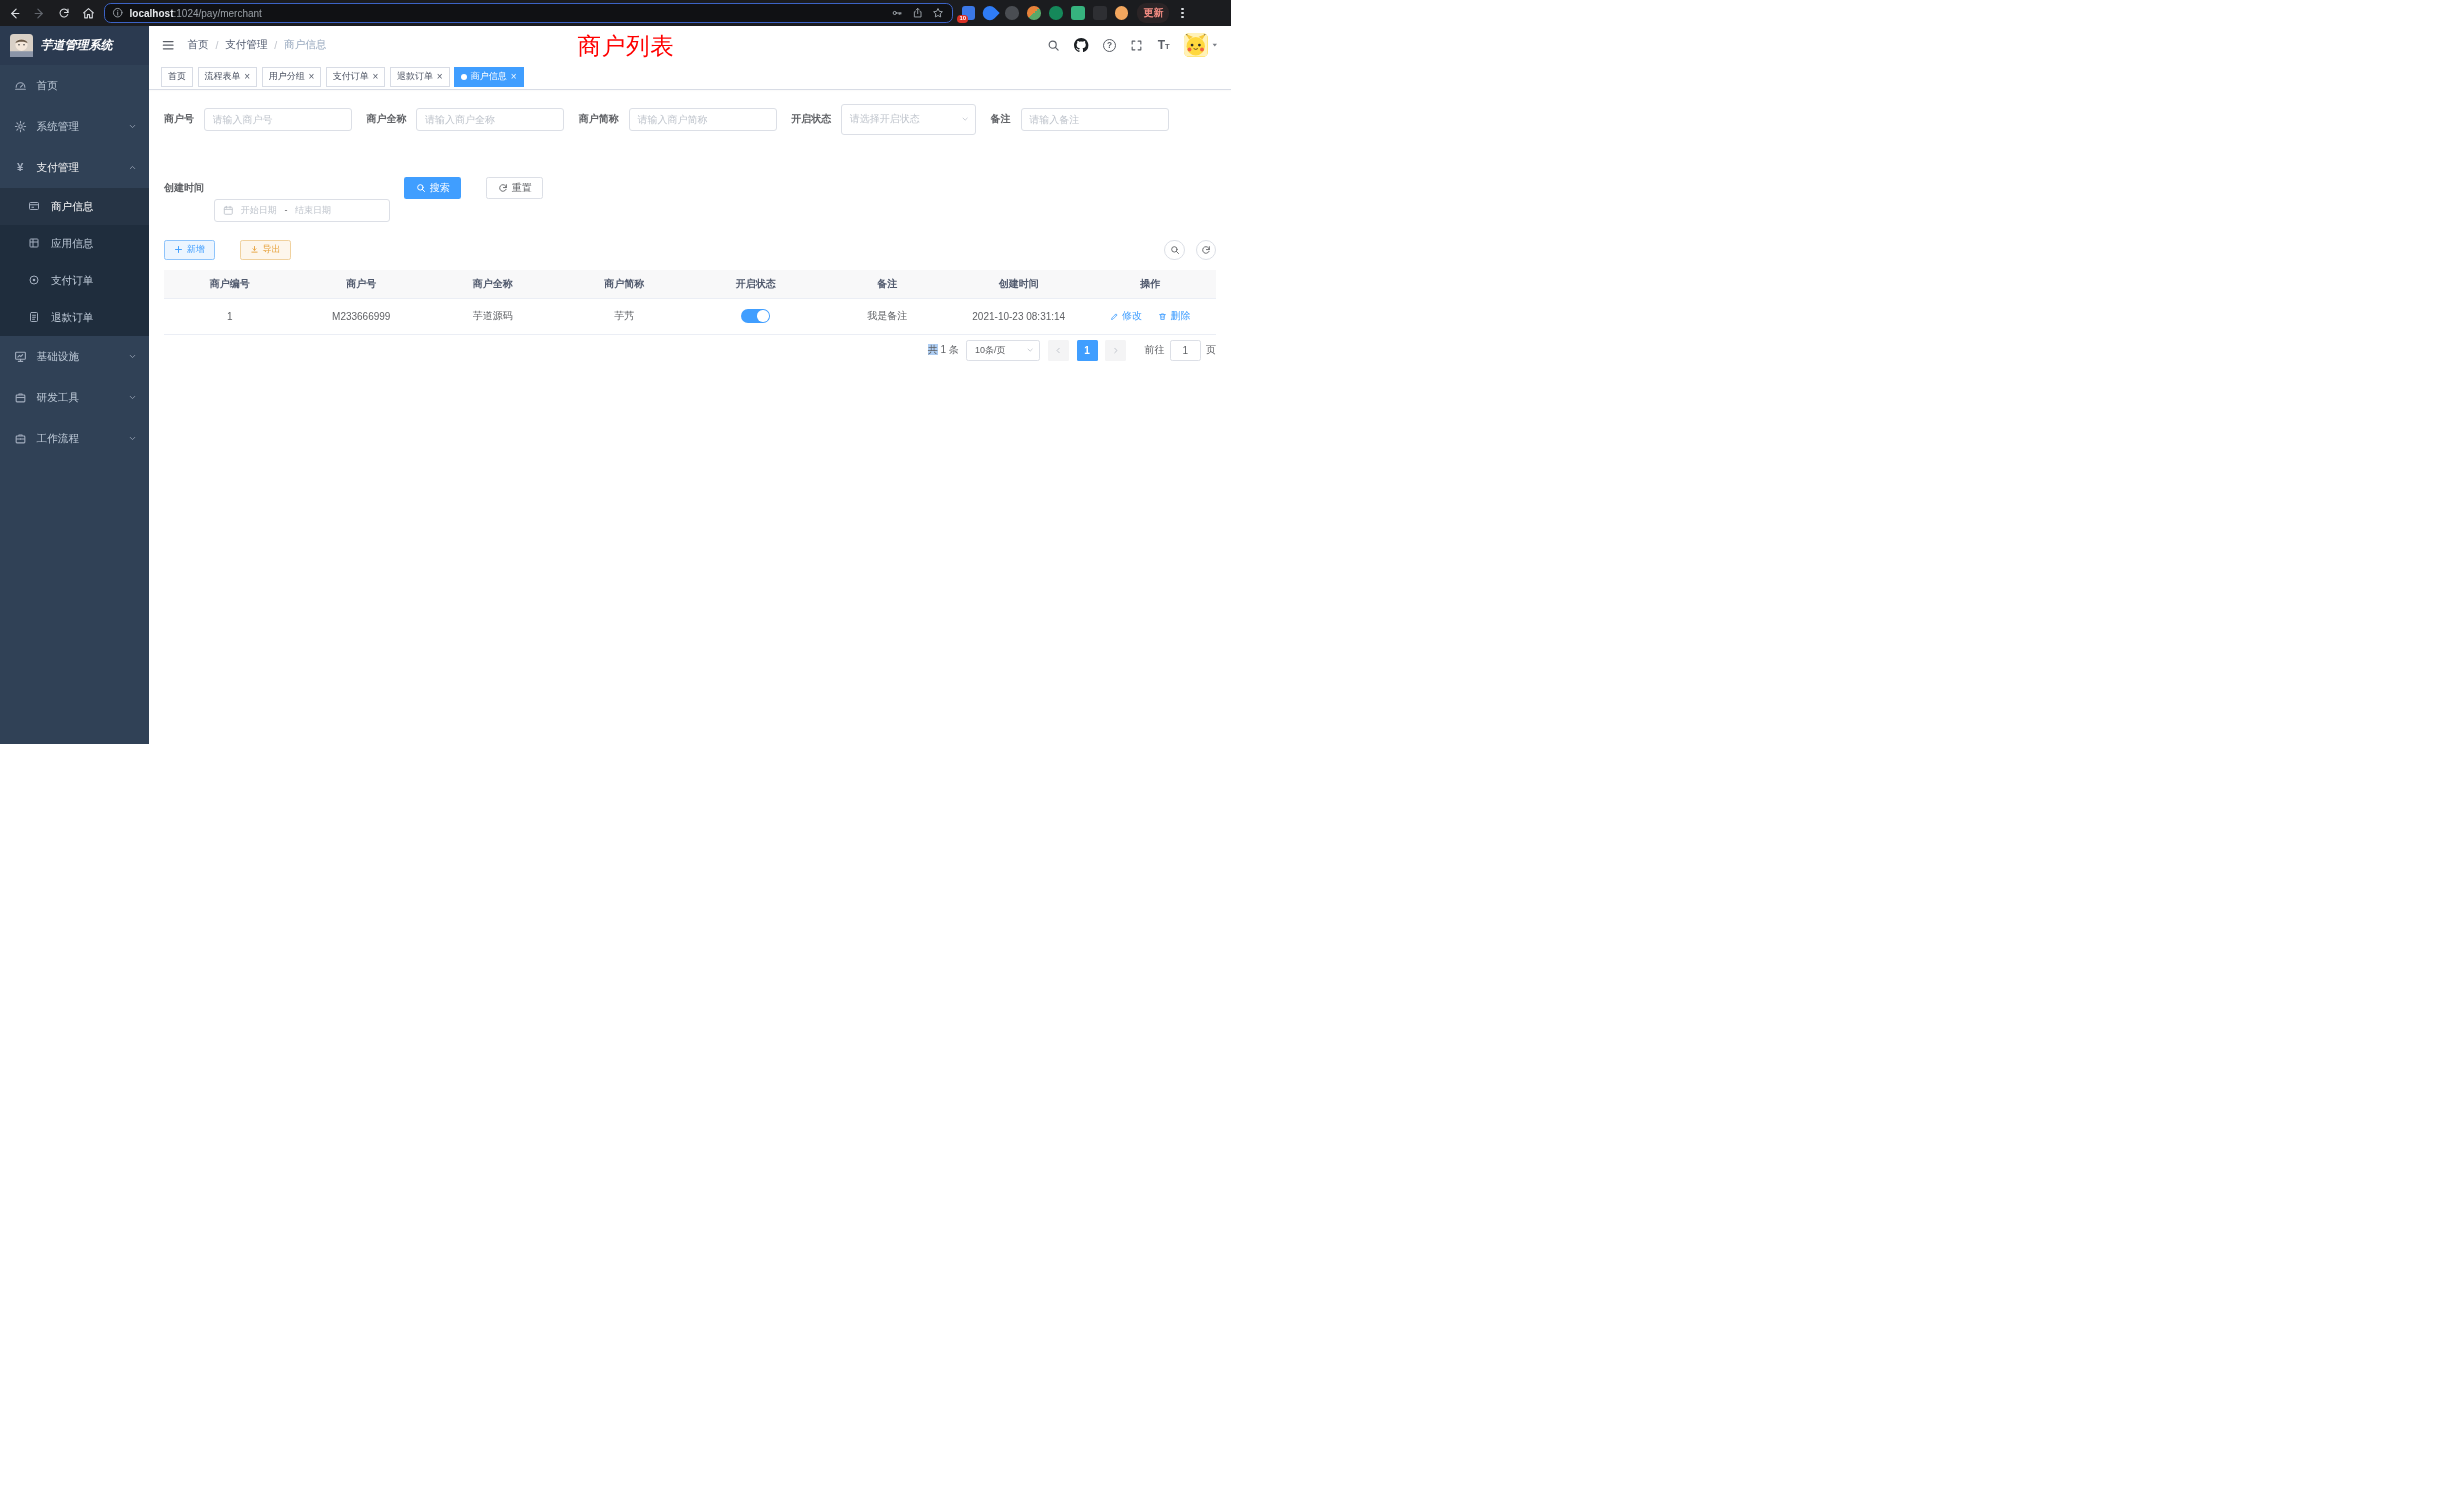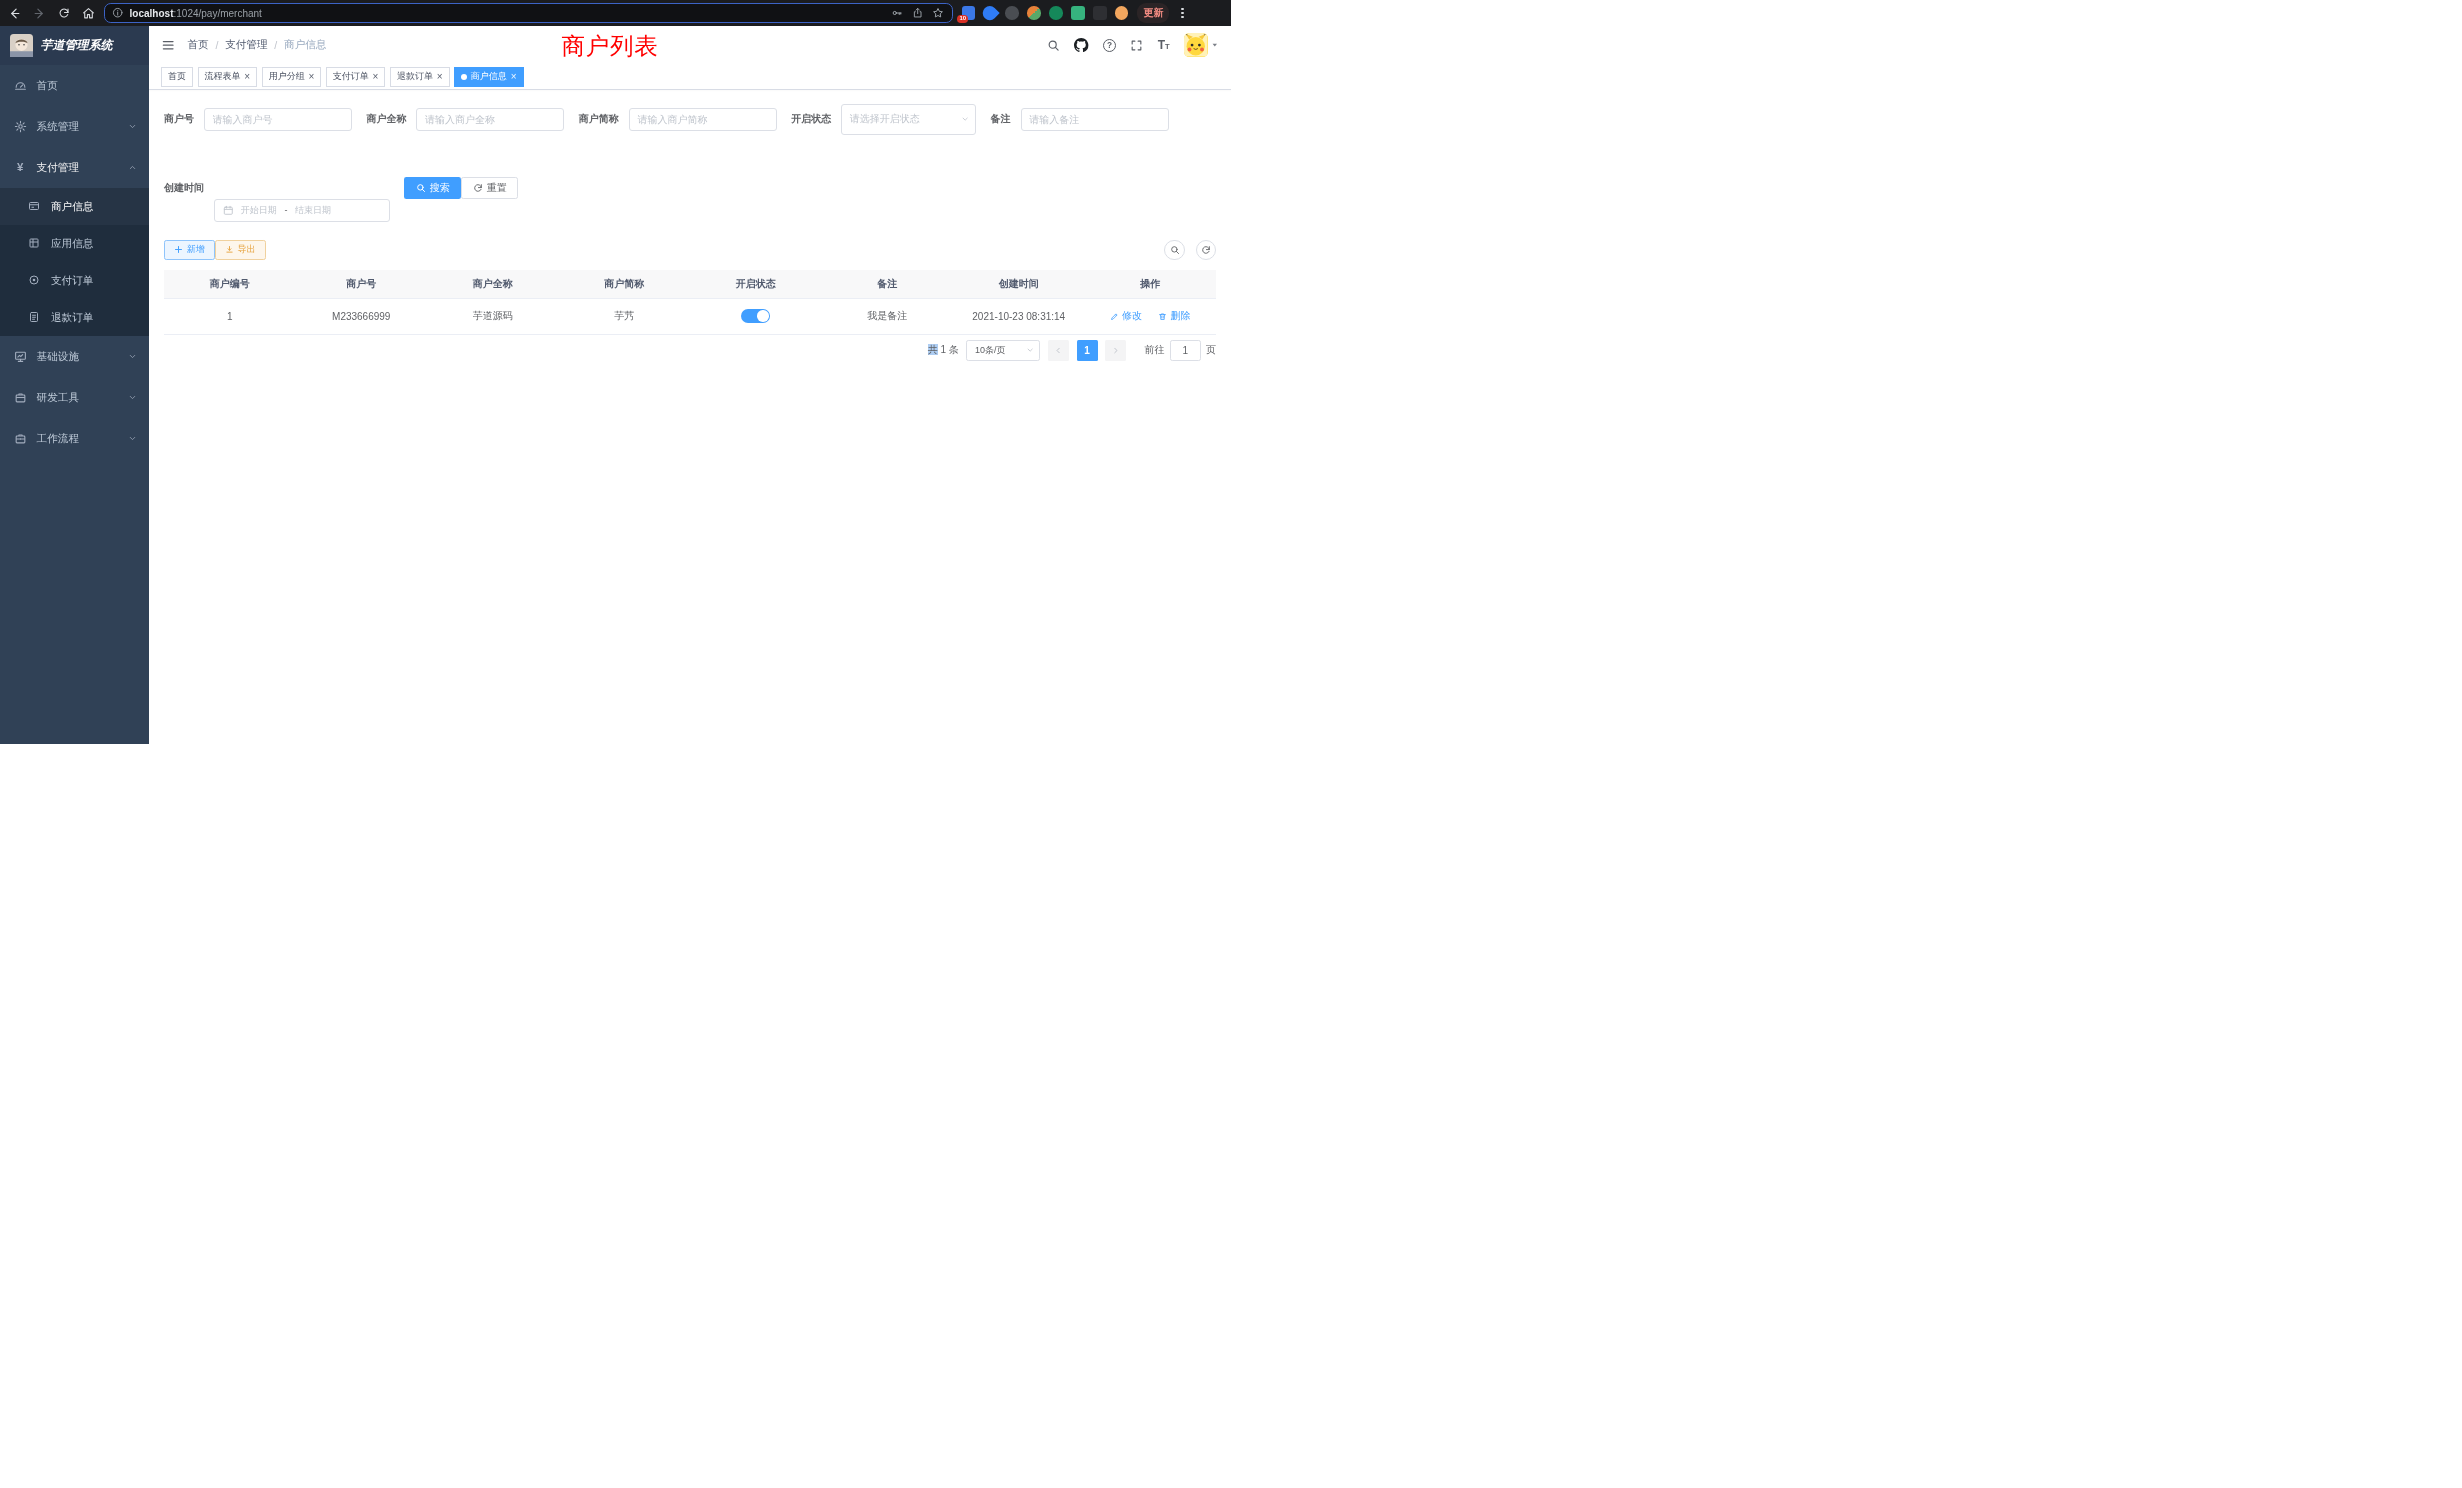--- a/index.html
+++ b/index.html
@@ -78,21 +78,21 @@
   }
   .font-size-icon { font-weight: 700; color: #5a5e66; display: flex; align-items: baseline; }
   .font-size-icon .big { font-size: 12px; }
   .font-size-icon .small { font-size: 7.6px; }
   .avatar-wrap { display: flex; align-items: center; gap: 3.8px; cursor: pointer; }
   .avatar { width: 23.5px; height: 23.5px; border-radius: 5.3px; overflow: hidden; background: #ffd83d; }
   .caret-down { color: #7b7f87; }
 
   
   .annotation {
-    position: absolute; top: 30px; left: 610px; transform: translateX(-50%);
+    position: absolute; top: 30px; left: 626px; transform: translateX(-50%);
     color: #ff0000; font-size: 23.5px; font-weight: 500; z-index: 60; letter-spacing: 0.8px;
     pointer-events: none; white-space: nowrap;
   }
 
   
   .tabbar {
     height: 26px; border-bottom: 0.8px solid #d8dce5; display: flex; align-items: center;
     padding: 0 12px; gap: 4.5px; background: #fff; box-shadow: 0 0.8px 2.3px 0 rgba(0,0,0,.04);
   }
   .tab {
@@ -130,21 +130,21 @@
   .date-range .cal-icon { color: #c0c4cc; }
   .date-range .sep { color: #606266; }
 
   .btn {
     height: 22px; padding: 0 10.6px; border-radius: 2.3px; font-size: 10px;
     display: inline-flex; align-items: center; gap: 3.8px; border: 0.8px solid transparent;
     cursor: pointer; font-family: inherit; white-space: nowrap;
   }
   .btn-primary { background: #409eff; color: #fff; }
   .btn-default { background: #fff; border-color: #dcdfe6; color: #606266; }
-  .btn + .btn { margin-left: 0; }
+  .btn + .btn { margin-left: 25px; }
 
   .toolbar { display: flex; align-items: center; margin-bottom: 10px; }
   .btn-mini { height: 20.5px; font-size: 9px; padding: 0 9px; border-radius: 2.3px; }
   .btn-plain-primary { background: #ecf5ff; border-color: #8fc4fb; color: #409eff; }
   .btn-plain-warning { background: #fdf6ec; border-color: #f0d19e; color: #e6a23c; margin-left: 7.6px; }
   .toolbar-right { margin-left: auto; display: flex; align-items: center; gap: 10.6px; }
   .circle-btn {
     width: 20.5px; height: 20.5px; border: 0.8px solid #dcdfe6; border-radius: 50%;
     display: flex; align-items: center; justify-content: center; color: #606266;
     background: #fff; cursor: pointer;

